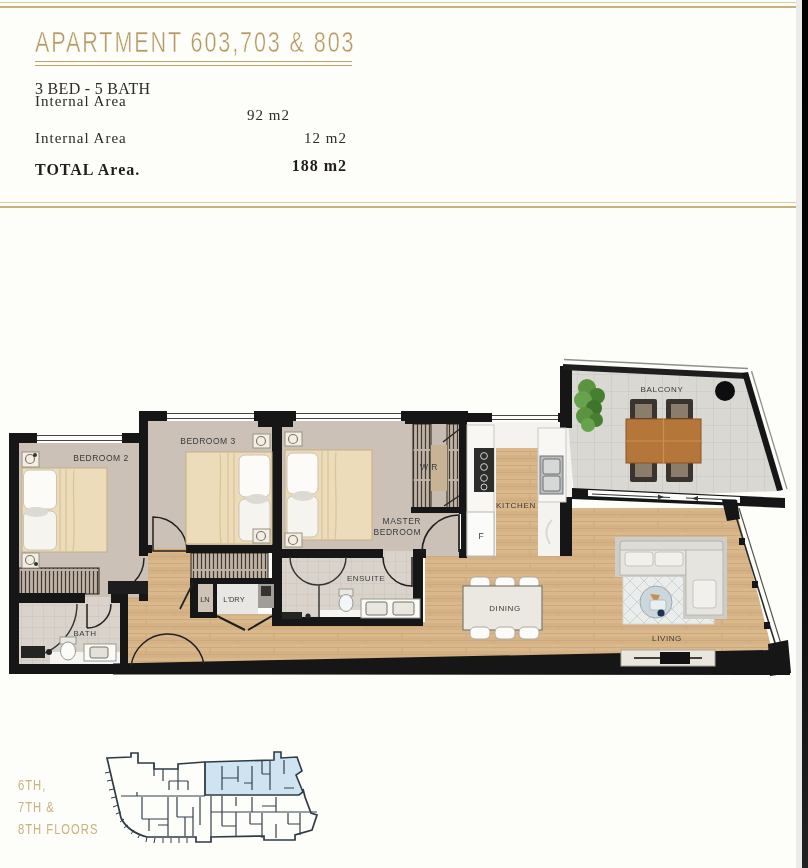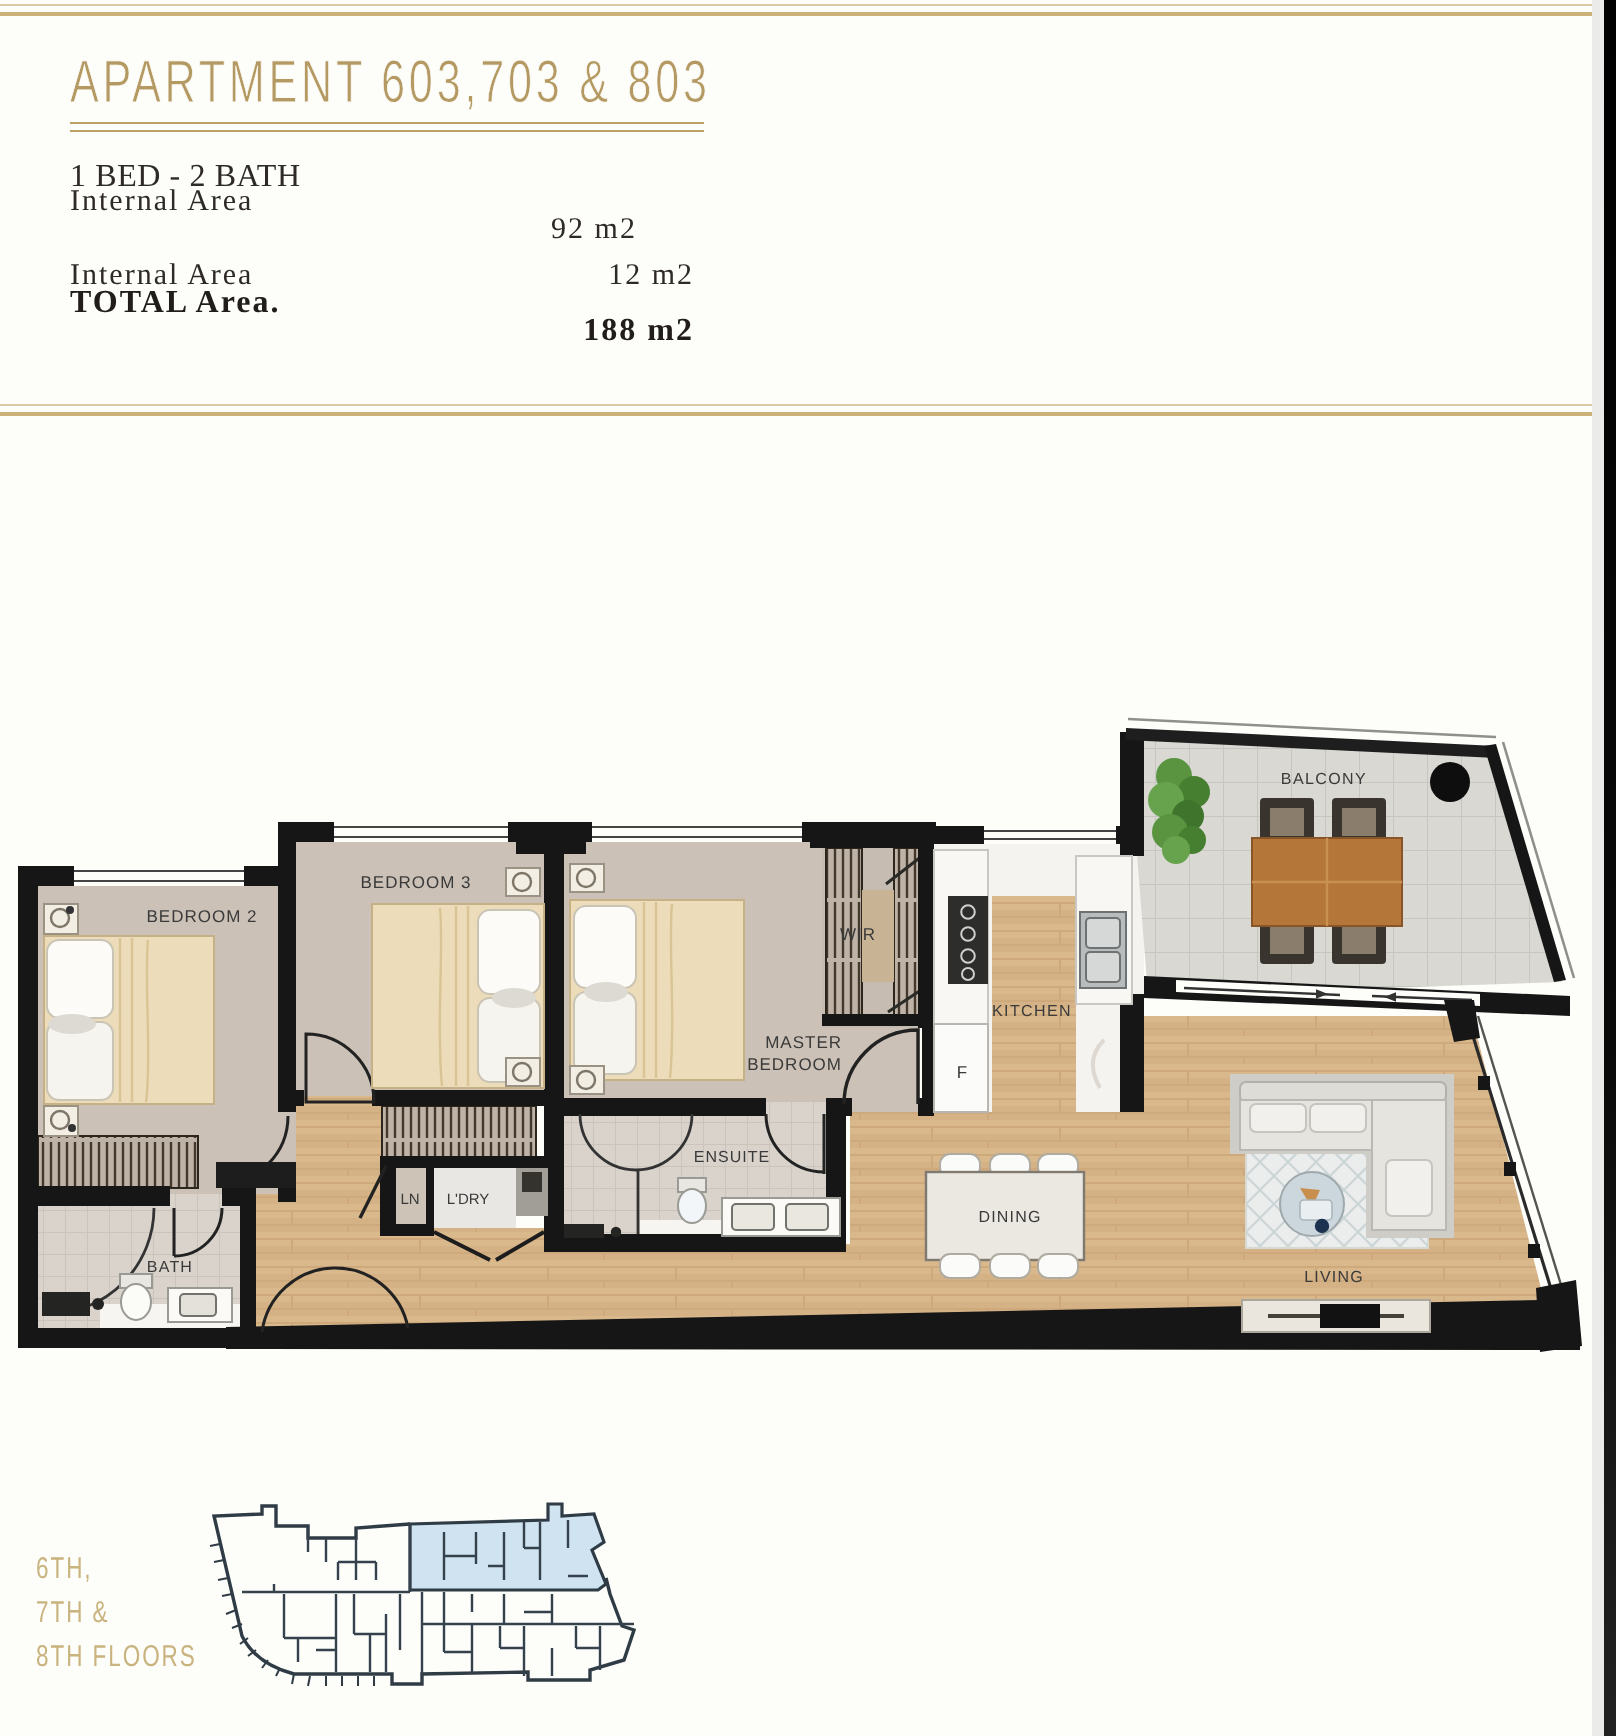--- a/index.html
+++ b/index.html
@@ -12,29 +12,29 @@
 <div id="page">
 
   <div class="abs" style="left:0;top:2px;width:797px;height:1px;background:#d8cba2;"></div>
   <div class="abs" style="left:0;top:6px;width:797px;height:2px;background:#c9b178;"></div>
 
   <div class="abs" style="left:35px;top:25px;width:460px;height:36px;color:#b49a62;font-size:30px;letter-spacing:2.6px;-webkit-text-stroke:0.5px #fcfbf6;transform:scaleX(0.72);transform-origin:left;white-space:nowrap;">APARTMENT 603,703 &amp; 803</div>
 
   <div class="abs" style="left:35px;top:61px;width:317px;height:1px;background:#bba267;"></div>
   <div class="abs" style="left:35px;top:64.5px;width:317px;height:1px;background:#bba267;"></div>
 
-  <div class="abs" style="left:35px;top:80px;font-family:'Liberation Serif',serif;font-size:16px;letter-spacing:0.3px;color:#2e2a26;">1 BED - 2 BATH</div>
+  <div class="abs" style="left:35px;top:80px;font-family:'Liberation Serif',serif;font-size:16px;letter-spacing:0.3px;color:#2e2a26;">3 BED - 5 BATH</div>
 
   <div class="abs" style="left:35px;top:93px;font-family:'Liberation Serif',serif;font-size:15px;letter-spacing:1px;color:#2e2a26;">Internal Area</div>
-  <div class="abs" style="left:247px;top:107px;width:100px;text-align:center;font-family:'Liberation Serif',serif;font-size:15px;letter-spacing:1px;color:#2e2a26;">92 m2</div>
+  <div class="abs" style="left:247px;top:107px;width:100px;text-align:left;font-family:'Liberation Serif',serif;font-size:15px;letter-spacing:1px;color:#2e2a26;">92 m2</div>
 
   <div class="abs" style="left:35px;top:130px;font-family:'Liberation Serif',serif;font-size:15px;letter-spacing:1px;color:#2e2a26;">Internal Area</div>
   <div class="abs" style="left:247px;top:130px;width:100px;text-align:right;font-family:'Liberation Serif',serif;font-size:15px;letter-spacing:1px;color:#2e2a26;">12 m2</div>
 
-  <div class="abs" style="left:35px;top:143px;font-family:'Liberation Serif',serif;font-size:16px;font-weight:bold;letter-spacing:1px;color:#211d1a;">TOTAL Area.</div>
+  <div class="abs" style="left:35px;top:161px;font-family:'Liberation Serif',serif;font-size:16px;font-weight:bold;letter-spacing:1px;color:#211d1a;">TOTAL Area.</div>
   <div class="abs" style="left:247px;top:157px;width:100px;text-align:right;font-family:'Liberation Serif',serif;font-size:16px;font-weight:bold;letter-spacing:1px;color:#211d1a;">188 m2</div>
 
   <div class="abs" style="left:0;top:202px;width:797px;height:1px;background:#d8cba2;"></div>
   <div class="abs" style="left:0;top:206px;width:797px;height:2px;background:#c9b178;"></div>
 
   <div class="abs" style="left:796px;top:0;width:6px;height:868px;background:#ebebe9;"></div>
 
   <div class="abs" style="left:802px;top:0;width:6px;height:868px;background:linear-gradient(#000 0%,#0a0a0a 60%,#222 100%);"></div>
 
   <svg class="abs" style="left:0;top:0;" width="808" height="868" viewBox="0 0 808 868">

